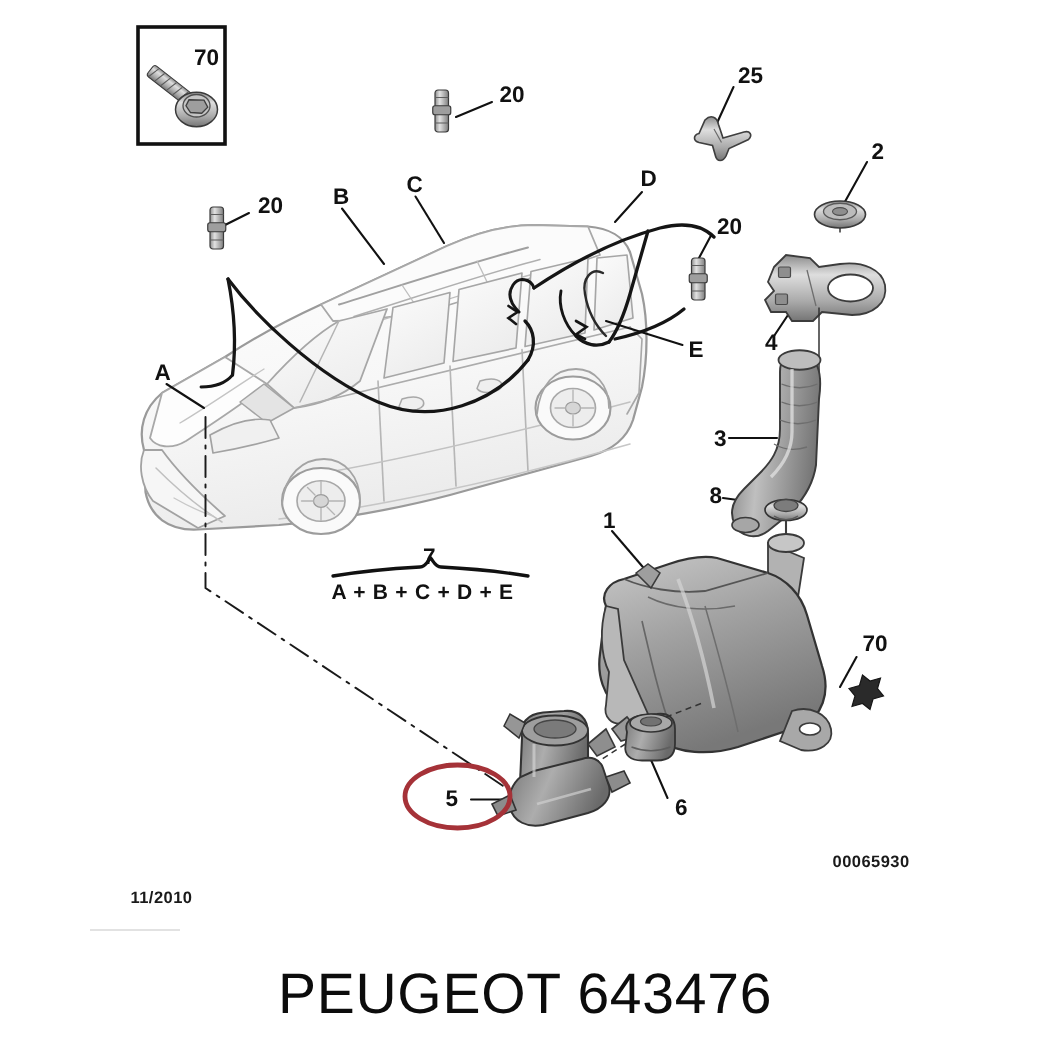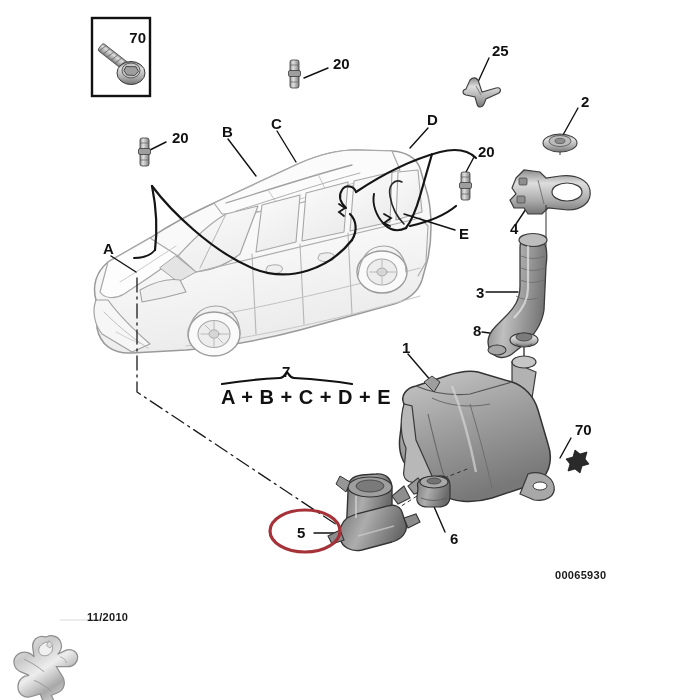--- a/index.html
+++ b/index.html
@@ -32,21 +32,21 @@
     white-space: nowrap;
     line-height: 1;
   }
   .lbl-num {
     font-size: 15px;
   }
   .lbl-letter {
     font-size: 15px;
   }
   .lbl-sum {
-    font-size: 20px;
+    font-size: 14px;
     letter-spacing: 0.5px;
   }
   .lbl-brace-num {
     font-size: 15px;
   }
   .footer-txt {
     position: absolute;
     font-family: "Liberation Sans", sans-serif;
     font-weight: bold;
     font-size: 11px;
@@ -537,17 +537,20 @@
 
   <div class="lbl lbl-letter" style="left:103px; top:241px;">A</div>
   <div class="lbl lbl-letter" style="left:222px; top:124px;">B</div>
   <div class="lbl lbl-letter" style="left:271px; top:116px;">C</div>
   <div class="lbl lbl-letter" style="left:427px; top:112px;">D</div>
   <div class="lbl lbl-letter" style="left:459px; top:226px;">E</div>
 
   <div class="lbl lbl-brace-num" style="left:282px; top:364px;">7</div>
   <div class="lbl lbl-sum" style="left:221px; top:387px;">A + B + C + D + E</div>
 
-  <div class="footer-txt" style="left:87px; top:593px;margin-top:18px;">11/2010</div>
+  <div class="footer-txt" style="left:87px; top:593px;">11/2010</div>
   <div class="footer-txt" style="left:555px; top:569px;">00065930</div>
 
+  <div id="banner">
+    <div id="banner-title">PEUGEOT 643476</div>
+  </div>
 
 </div>
 
 </body></html>

